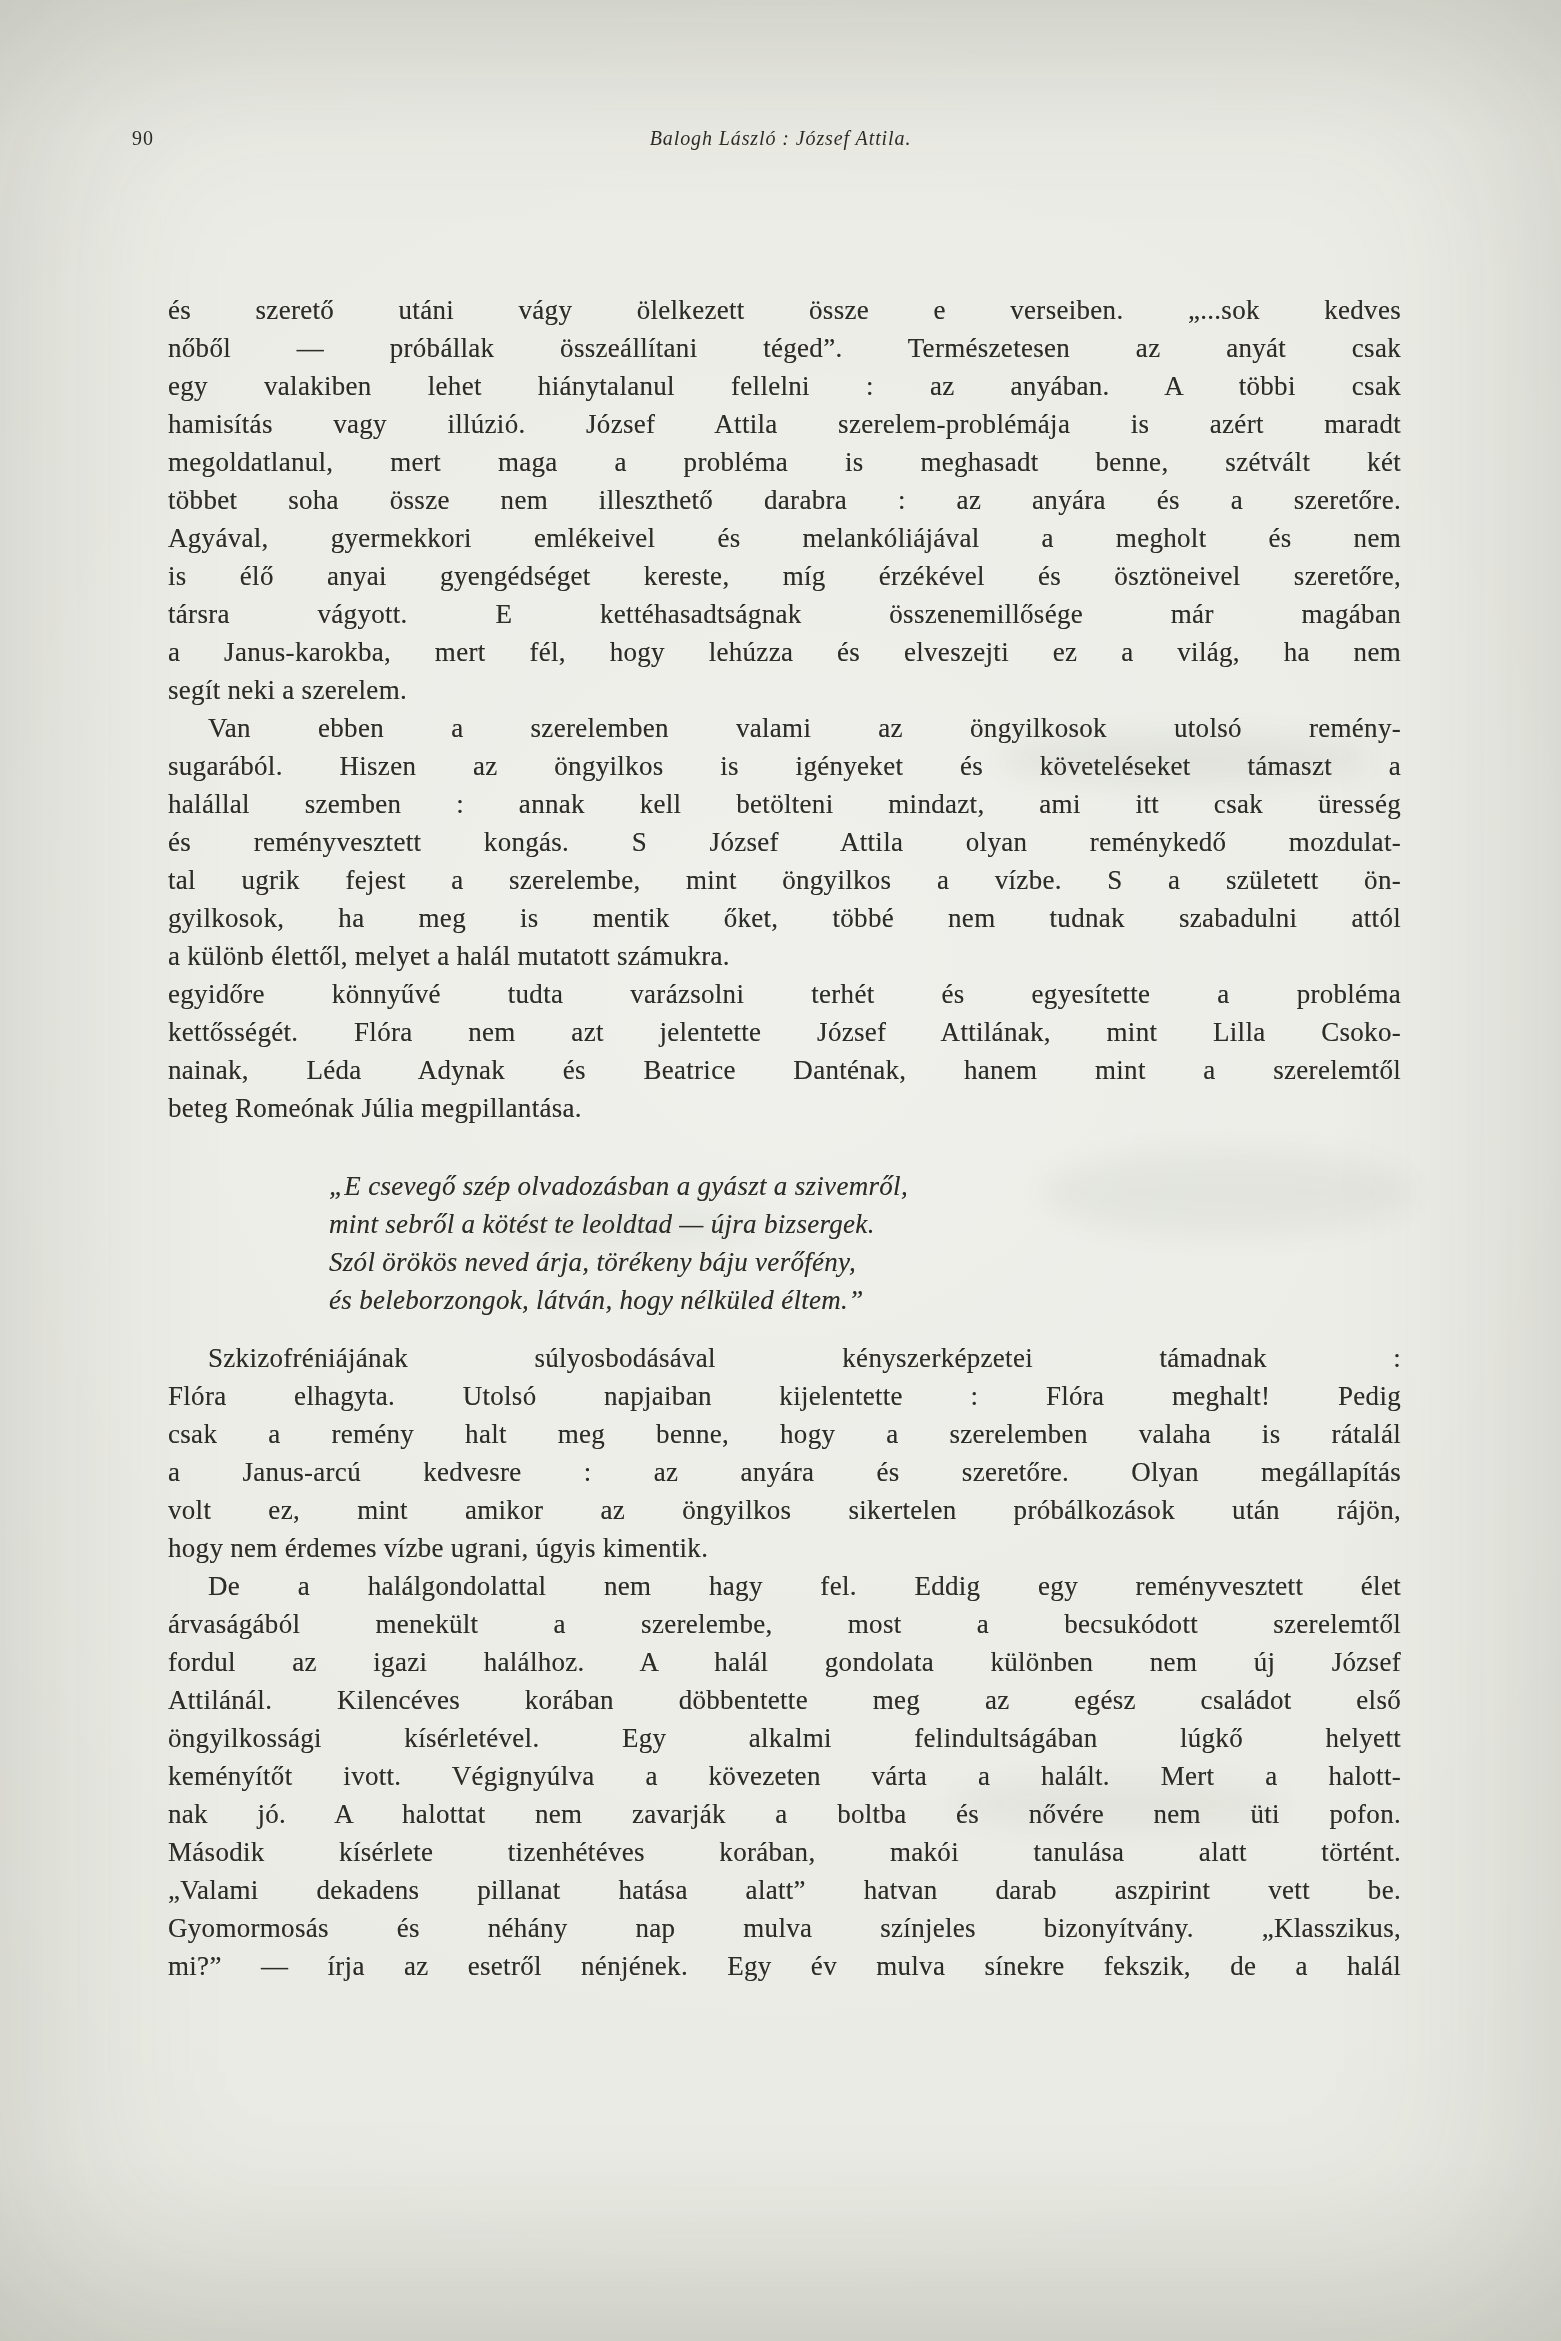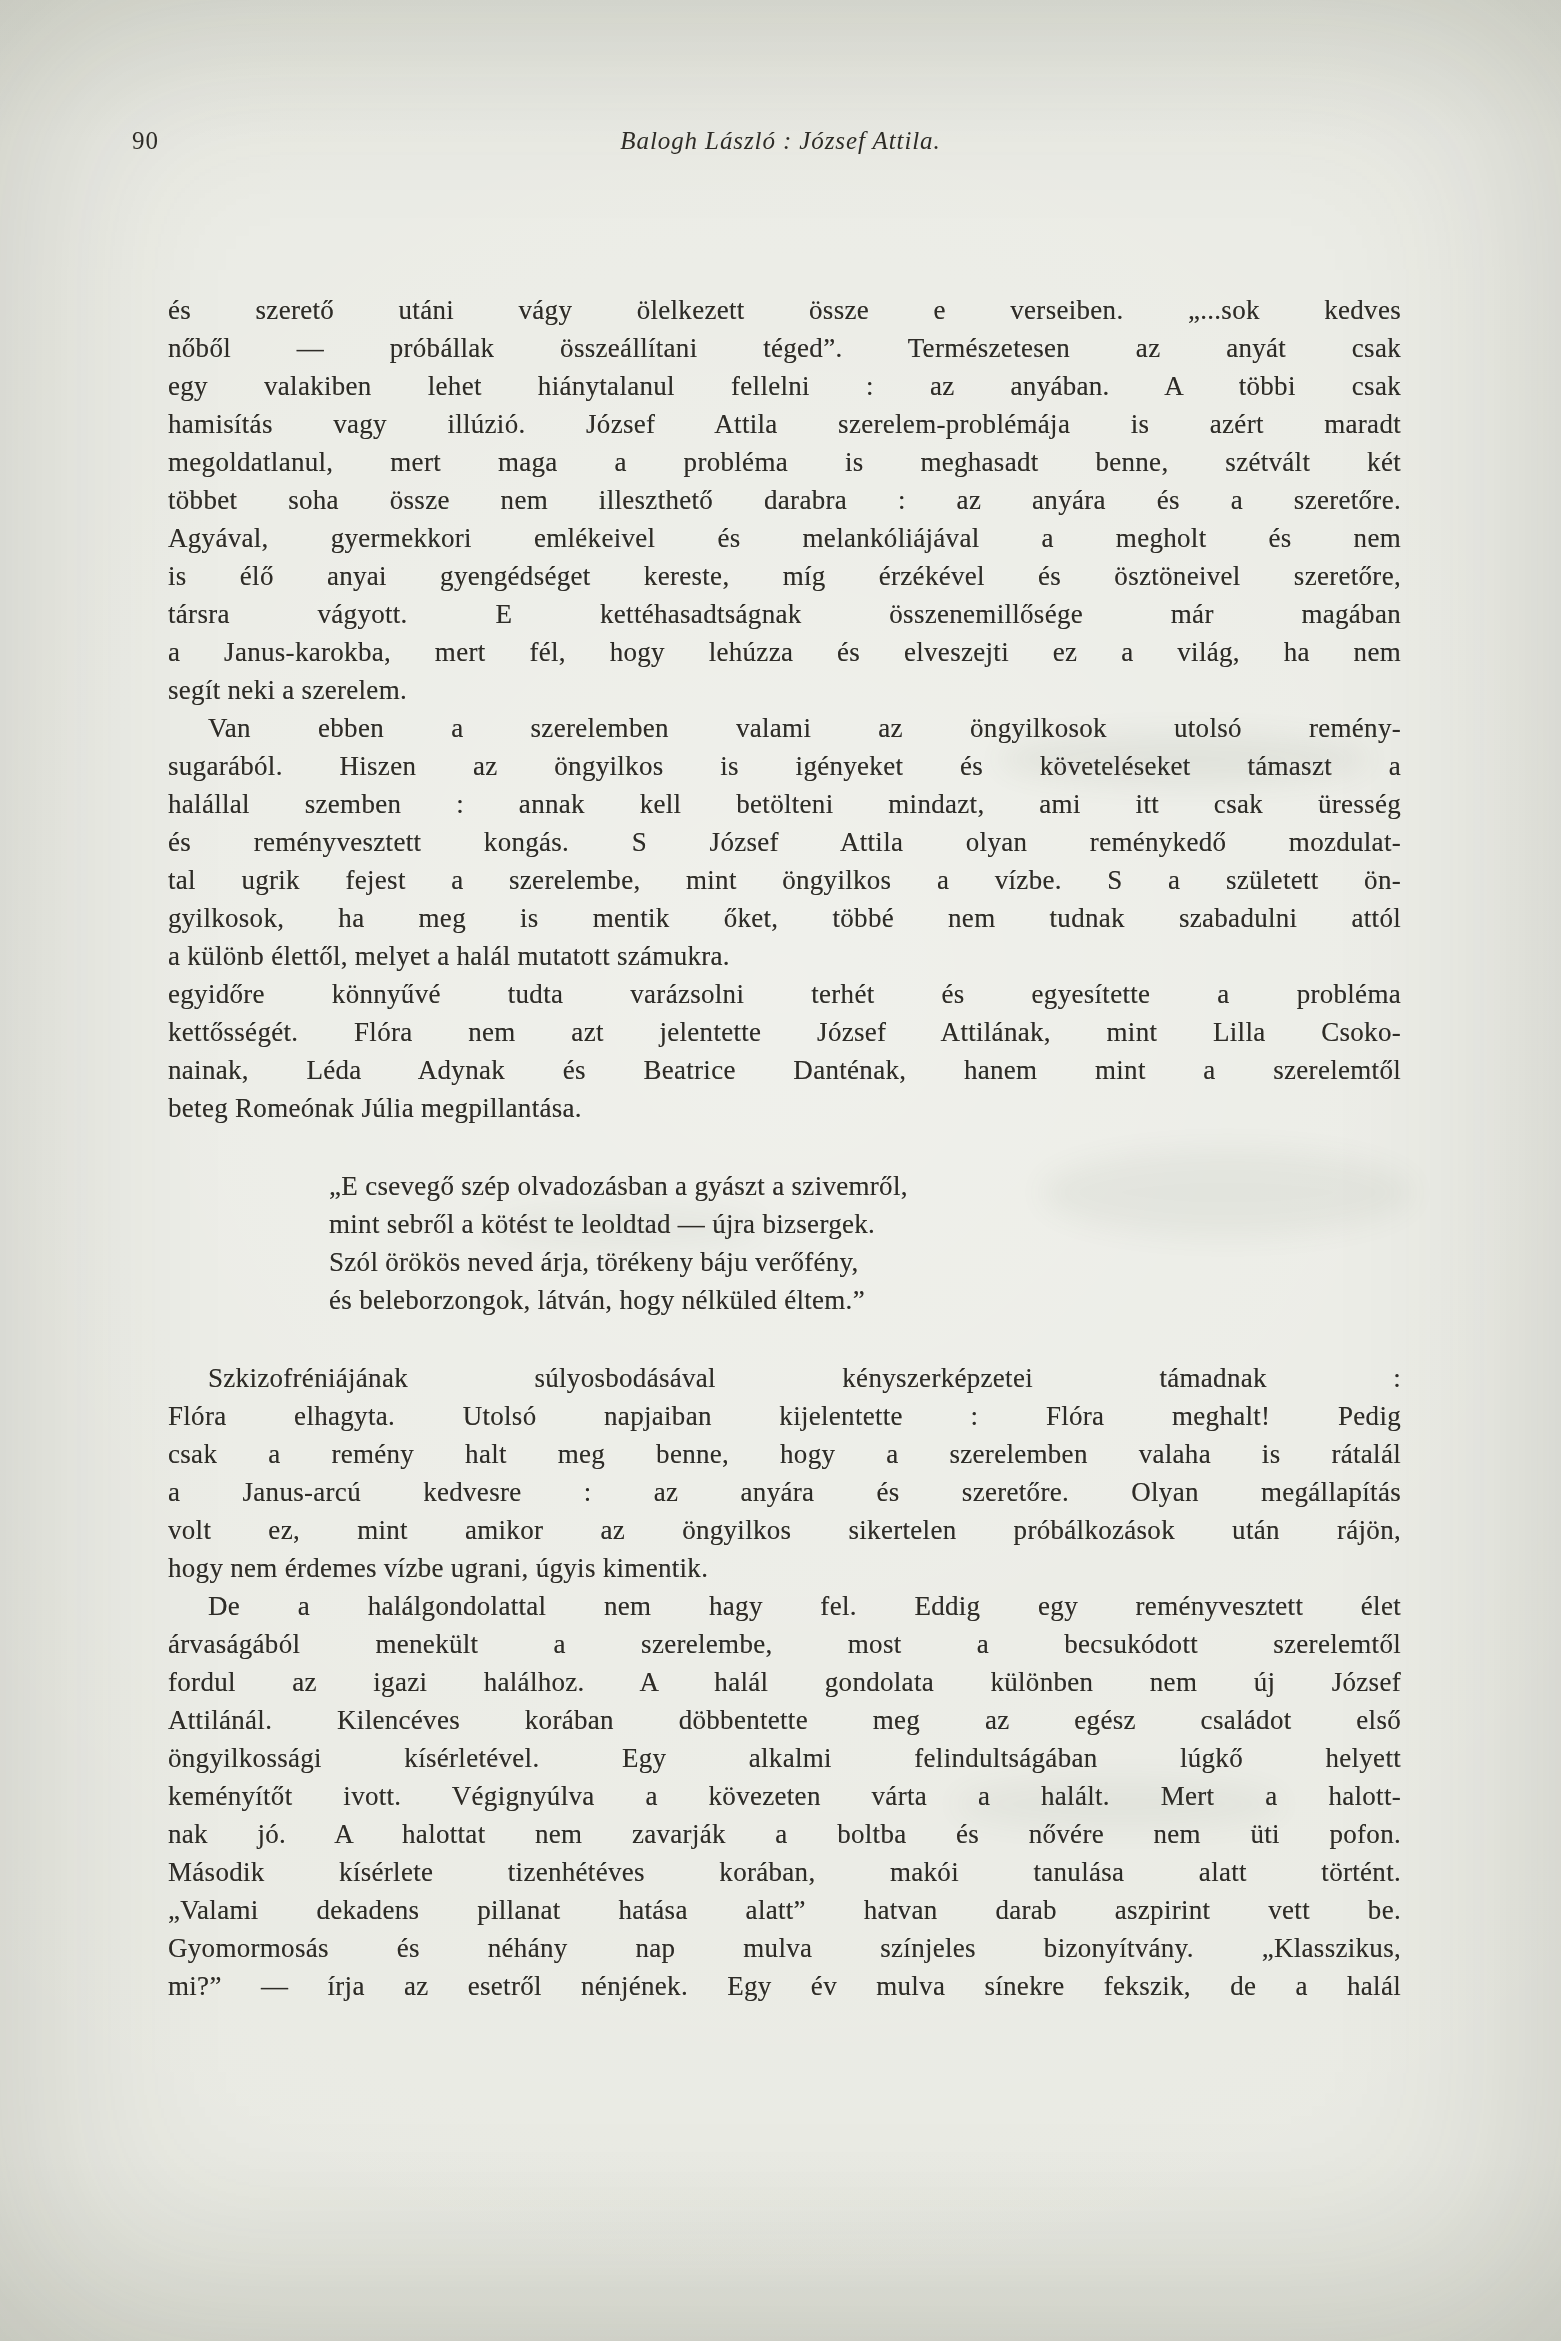--- a/index.html
+++ b/index.html
@@ -19,21 +19,21 @@
     background-color: #e7e8e1;
     box-shadow: inset 0 0 226px rgba(58,62,46,0.20);
     overflow: hidden;
   }
   .running-head {
     position: absolute;
     top: 127px;
     left: 0;
     width: 100%;
     height: 40px;
-    font-size: 25px;
+    font-size: 20px;
   }
   .page-number {
     position: absolute;
     left: 132px;
     top: 0;
     letter-spacing: 0.9px;
   }
   .header-title {
     position: absolute;
     left: 0;
@@ -54,21 +54,22 @@
     text-shadow: 0 0 0.5px rgba(46,44,39,0.45);
   }
   .paragraph .line {
     text-align: justify;
     text-align-last: justify;
     text-justify: inter-word;
   }
   .paragraph .line.last { text-align-last: left; }
   .paragraph .line.indent { text-indent: 40px; }
   .quote {
-    margin: 40px 0 40px 161px;
+    margin: 40px 0 20px 161px;
+    font-style: italic;
   }
   .quote .line { text-align: left; }
   .artifact {
     position: absolute;
     background: #4c5c44;
     border-radius: 50%;
     filter: blur(14px);
     pointer-events: none;
   }
   .a1 { top: 733px;  left: 998px; width: 373px; height: 52px;  opacity: 0.07; }

